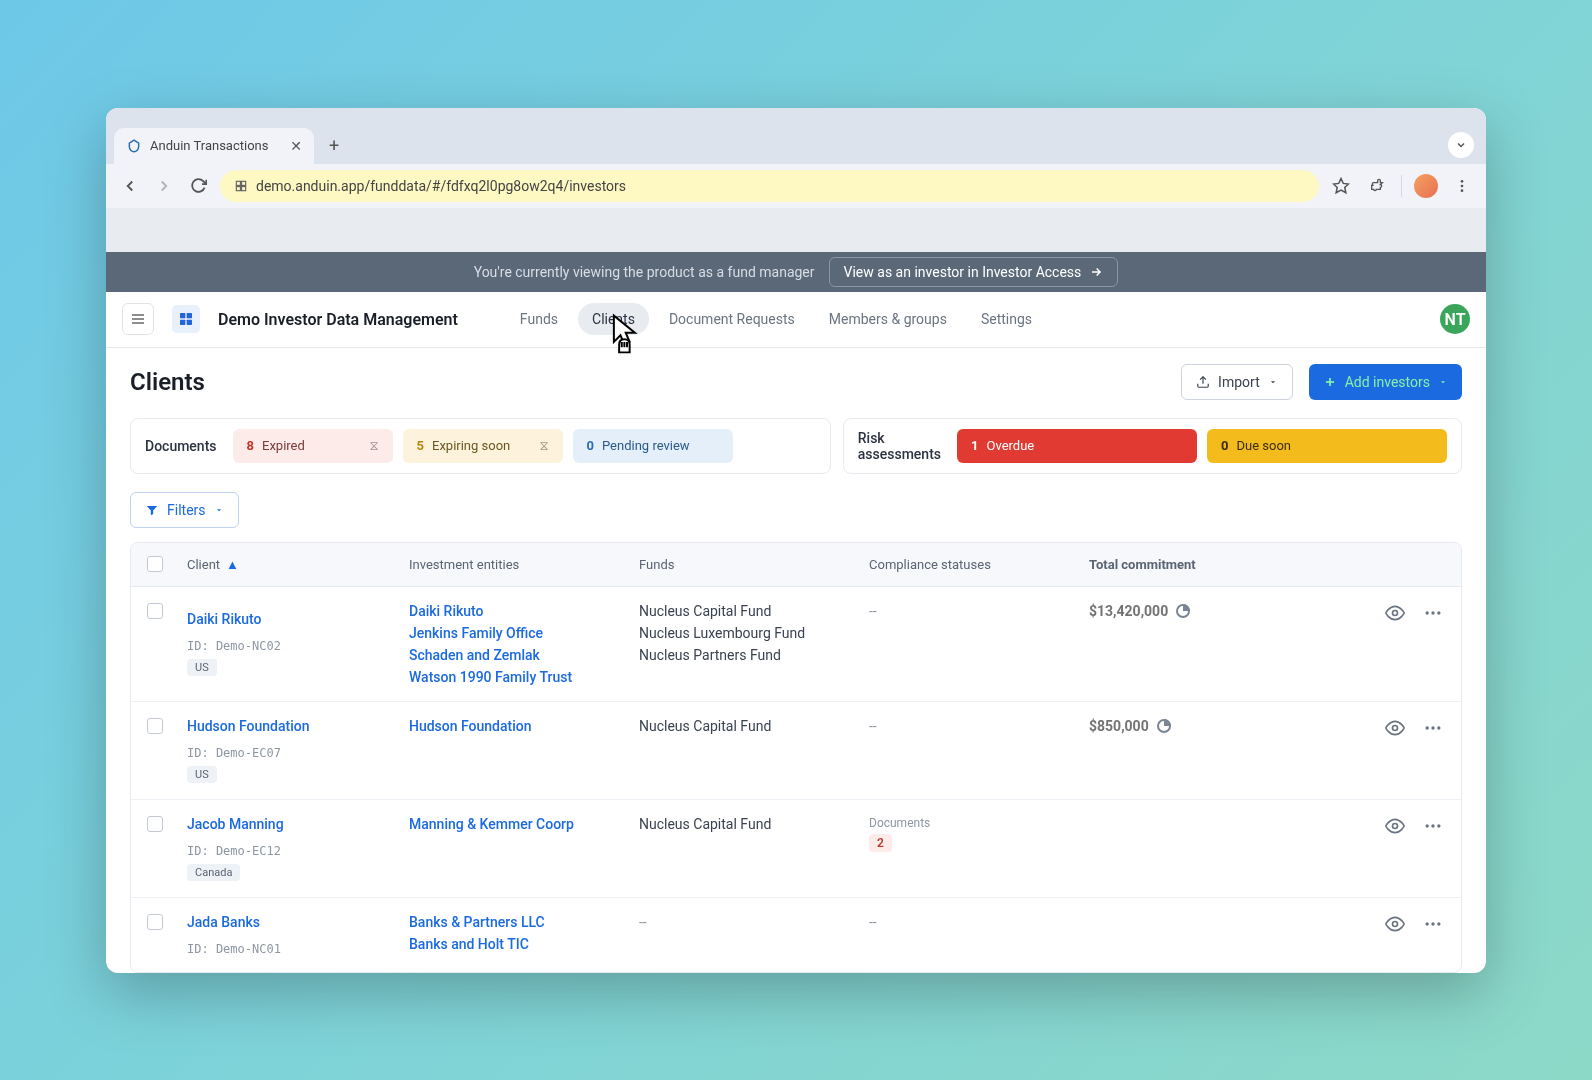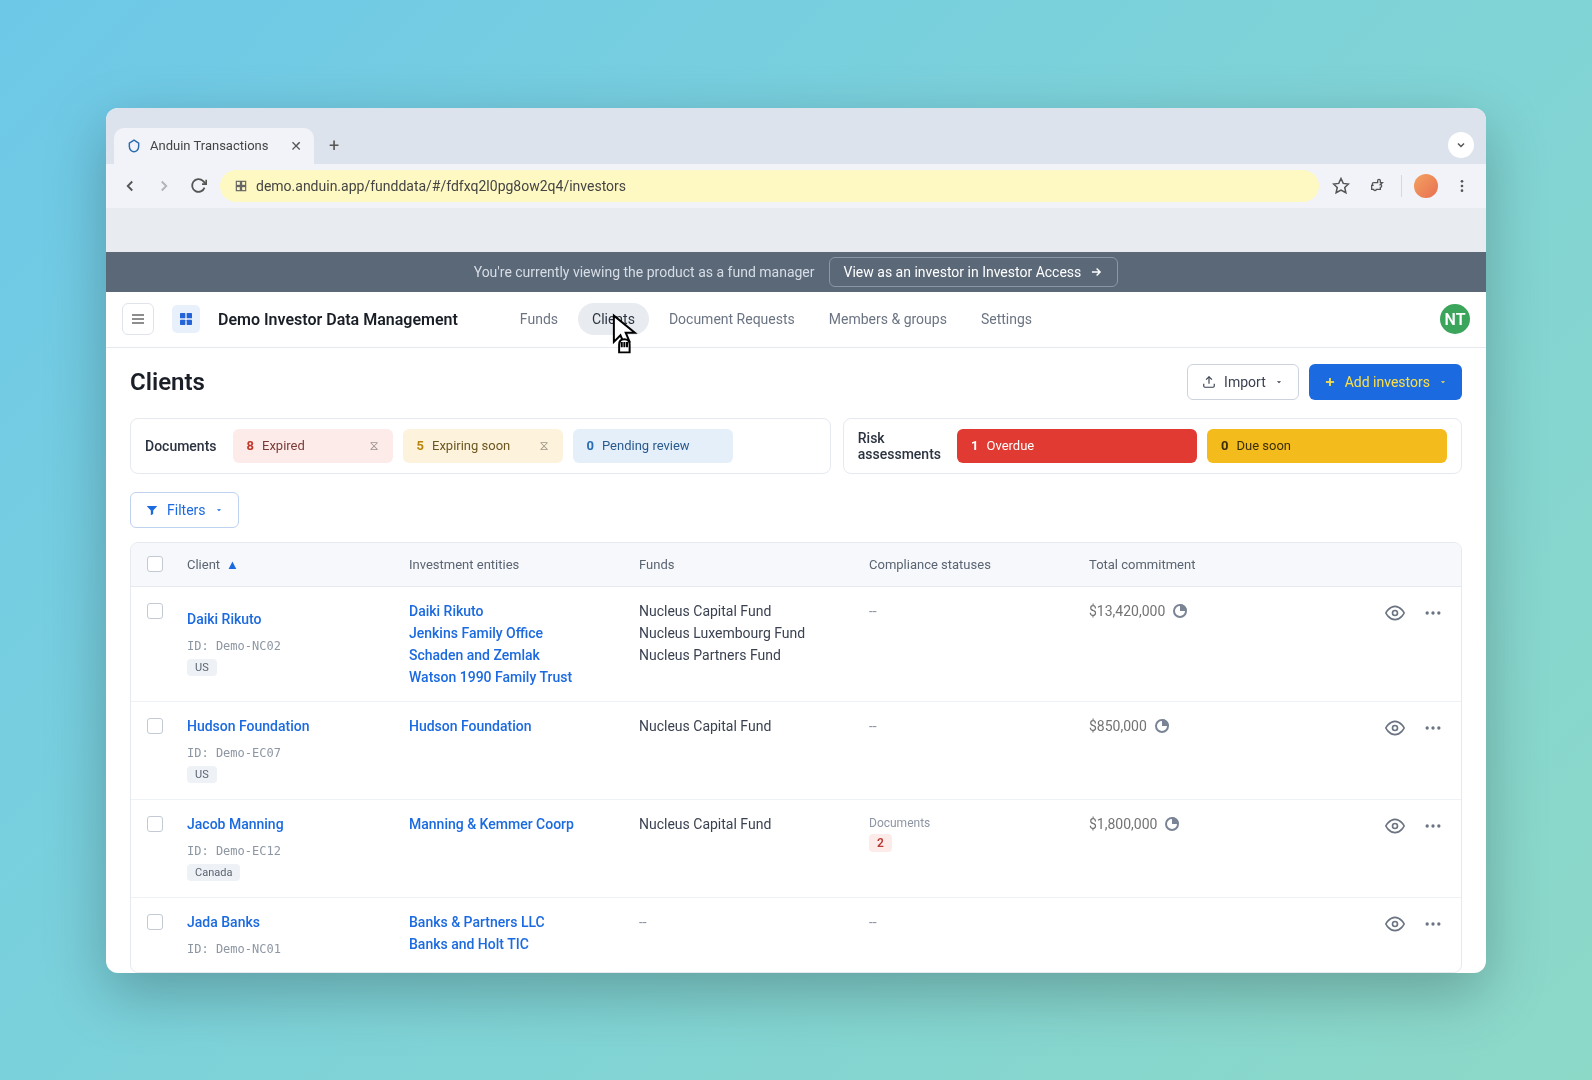--- a/index.html
+++ b/index.html
@@ -100,24 +100,24 @@
 .app-logo { width: 28px; height: 28px; background: #e8f0fc; border-radius: 5px; display: flex; align-items: center; justify-content: center; color: #2563d9; font-weight: bold; font-size: 14px; }
 .app-title { font-weight: 600; font-size: 16px; color: #1a1f27; }
 .top-nav { display: flex; gap: 6px; margin-left: 30px; }
 .top-nav-item { padding: 8px 14px; border-radius: 16px; font-size: 14px; color: #6b7482; cursor: pointer; }
 .top-nav-item.active { background: #e8ebf0; color: #2c3340; }
 .avatar-right { width: 30px; height: 30px; border-radius: 50%; background: #3ba55c; color: #fff; display: flex; align-items: center; justify-content: center; font-size: 16px; font-weight: 600; margin-left: auto; }
 
 .content { padding: 16px 24px 0; }
 .page-header { display: flex; align-items: center; justify-content: space-between; margin-bottom: 18px; }
 .page-title { font-size: 24px; font-weight: 600; color: #1a1f27; }
-.page-actions { display: flex; gap: 10px; }
+.page-actions { display: flex; gap: 16px; }
 .btn { height: 36px; border-radius: 6px; display: flex; align-items: center; padding: 0 14px; font-size: 14px; cursor: pointer; gap: 8px; }
 .btn-outline { border: 1px solid #cdd3dc; color: #3a4150; background: #fff; }
-.btn-primary { background: #1b6ae0; color: #fde047; border: none; }
+.btn-primary { background: #1b6ae0; color: #86efac; border: none; }
 
 .status-row { display: flex; gap: 12px; margin-bottom: 18px; }
 .status-group { display: flex; gap: 10px; align-items: center; background: #fff; border: 1px solid #e6e9ef; border-radius: 8px; padding: 10px 14px; }
 .status-label { font-size: 14px; color: #2c3340; font-weight: 500; margin-right: 6px; }
 .pill { height: 34px; border-radius: 6px; display: flex; align-items: center; padding: 0 14px; gap: 8px; font-size: 13px; min-width: 160px; justify-content: flex-start; }
 .pill .cnt { font-weight: 700; }
 .pill .hour { margin-left: auto; color: rgba(0,0,0,0.4); }
 .pill-red-l { background: #fdebea; color: #7a3a36; }
 .pill-yel-l { background: #fdf3dc; color: #6b5620; }
 .pill-blue-l { background: #e4effa; color: #2a5a8c; }
@@ -131,21 +131,21 @@
 .search-box input { border: none; outline: none; flex: 1; font-size: 14px; color: #333; }
 .filters-btn { height: 36px; border: 1px solid #bfd2ef; border-radius: 6px; padding: 0 14px; display: flex; align-items: center; gap: 8px; color: #1b6ae0; font-size: 14px; cursor: pointer; }
 
 .table { border: 1px solid #e6e9ef; border-radius: 8px; overflow: hidden; }
 .thead { display: flex; background: #f6f8fb; border-bottom: 1px solid #e6e9ef; height: 44px; align-items: center; font-size: 13px; color: #5a6472; }
 .col-check { width: 48px; display: flex; justify-content: center; }
 .col-client { width: 230px; padding-left: 8px; display: flex; align-items: center; gap: 6px; }
 .col-ent { width: 230px; }
 .col-funds { width: 230px; }
 .col-comp { width: 220px; }
-.col-commit { width: 220px; }
+.col-commit { width: 220px; font-weight: bold; }
 .col-act { flex: 1; display: flex; justify-content: flex-end; padding-right: 18px; gap: 18px; }
 .sort-icon { color: #1b6ae0; }
 .checkbox { width: 16px; height: 16px; border: 1.5px solid #c3cad4; border-radius: 3px; background: #fff; }
 
 .trow { display: flex; border-bottom: 1px solid #eef1f5; padding: 16px 0; font-size: 14px; }
 .trow:last-child { border-bottom: none; }
 .link { color: #1b6ae0; cursor: pointer; font-weight: 500; }
 .subtle { color: #8d96a3; font-size: 12px; font-family: monospace; margin-top: 12px; }
 .country-pill { display: inline-block; background: #eef1f5; color: #5a6472; font-size: 11px; padding: 2px 8px; border-radius: 4px; margin-top: 6px; }
 .ent-list { display: flex; flex-direction: column; gap: 6px; }
@@ -475,26 +475,20 @@
               </div>
             </div>
     <div class="col-funds">
               <div class="fund-list">
                 <span>Nucleus Capital Fund</span>
               </div>
             </div>
     <div class="col-comp">
               <div><div class="comp-label">Documents</div><span class="comp-badge">2</span></div>
             </div>
-    <div class="col-commit">
-              <div class="commit-val">
-                <span>$1,800,000</span>
-                <span class="pie-icon"></span>
-              </div>
-            </div>
     <div class="col-act">
       <span class="eye-icon">
                 <svg width="20" height="20" viewBox="0 0 24 24" fill="none" stroke="currentColor" stroke-width="2">
                   <path d="M1 12s4-8 11-8 11 8 11 8-4 8-11 8S1 12 1 12z"></path>
                   <circle cx="12" cy="12" r="3"></circle>
                 </svg>
               </span>
       <span class="dots-icon">
                 <svg width="20" height="20" viewBox="0 0 24 24" fill="currentColor">
                   <circle cx="5" cy="12" r="2"></circle>

